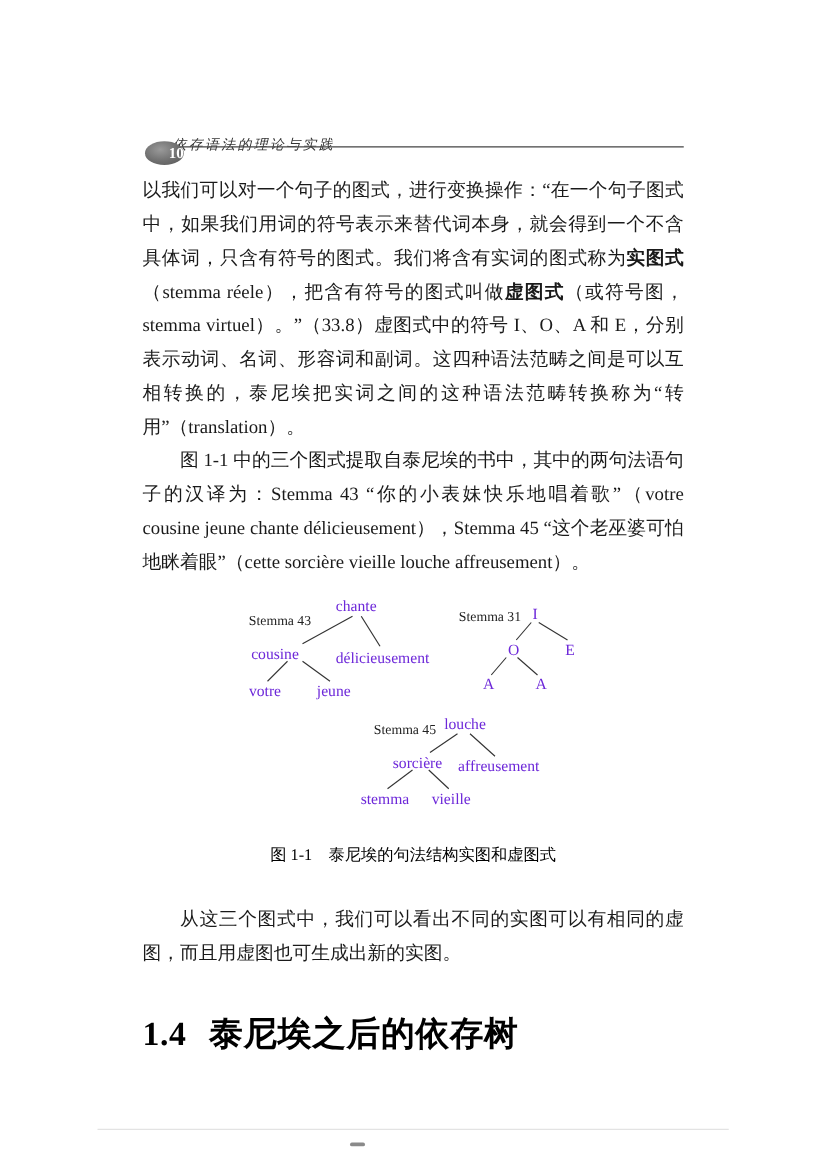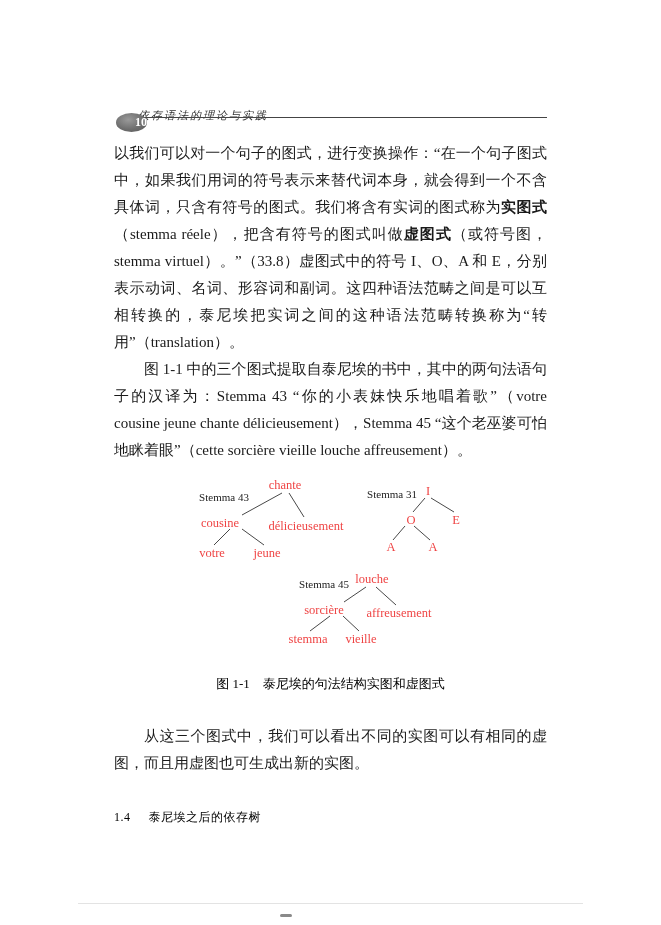--- a/index.html
+++ b/index.html
@@ -78,40 +78,40 @@
   .figure svg {
     position: absolute;
     left: 0;
     top: 0;
   }
   .tree-node {
     position: absolute;
     font-size: 12.5px;
     white-space: nowrap;
     transform: translateX(-50%);
-    color: #ef4444;
+    color: #6d28d9;
   }
   .tree-label {
     position: absolute;
     font-size: 11px;
     white-space: nowrap;
     transform: translateX(-50%);
     color: #222;
   }
   .caption {
     margin-top: 14px;
     font-size: 13px;
     text-align: center;
     color: #000000;
   }
   .after-figure { margin-top: 30px; }
   .section-heading {
     margin: 32px 0 30px 0;
-    font-size: 12px;
-    font-weight: normal;
+    font-size: 27px;
+    font-weight: bold;
     color: #000;
     letter-spacing: 0.5px;
   }
   .section-heading .num { margin-right: 18px; }
   
   .bottom-edge-line {
     position: absolute;
     left: 78px;
     top: 903px;
     width: 505px;
@@ -174,21 +174,21 @@
 
       <span class="tree-label" style="left:278px; top:12px;">Stemma 31</span>
       <span class="tree-node" style="left:314px; top:8px;">I</span>
       <span class="tree-node" style="left:297px; top:37px;">O</span>
       <span class="tree-node" style="left:342px; top:37px;">E</span>
       <span class="tree-node" style="left:277px; top:64px;">A</span>
       <span class="tree-node" style="left:319px; top:64px;">A</span>
 
       <span class="tree-label" style="left:210px; top:102px;">Stemma 45</span>
       <span class="tree-node" style="left:258px; top:96px;">louche</span>
-      <span class="tree-node" style="left:210px; top:127px;">sorcière</span>
+      <span class="tree-node" style="left:220px; top:127px;">sorcière</span>
       <span class="tree-node" style="left:285px; top:130px;">affreusement</span>
       <span class="tree-node" style="left:194px; top:156px;">stemma</span>
       <span class="tree-node" style="left:247px; top:156px;">vieille</span>
     </div>
 
     <div class="caption">图 1-1　泰尼埃的句法结构实图和虚图式</div>
 
     <p class="para indent after-figure">从这三个图式中，我们可以看出不同的实图可以有相同的虚图，而且用虚图也可生成出新的实图。</p>
 
     <h2 class="section-heading"><span class="num">1.4</span><span>泰尼埃之后的依存树</span></h2>

